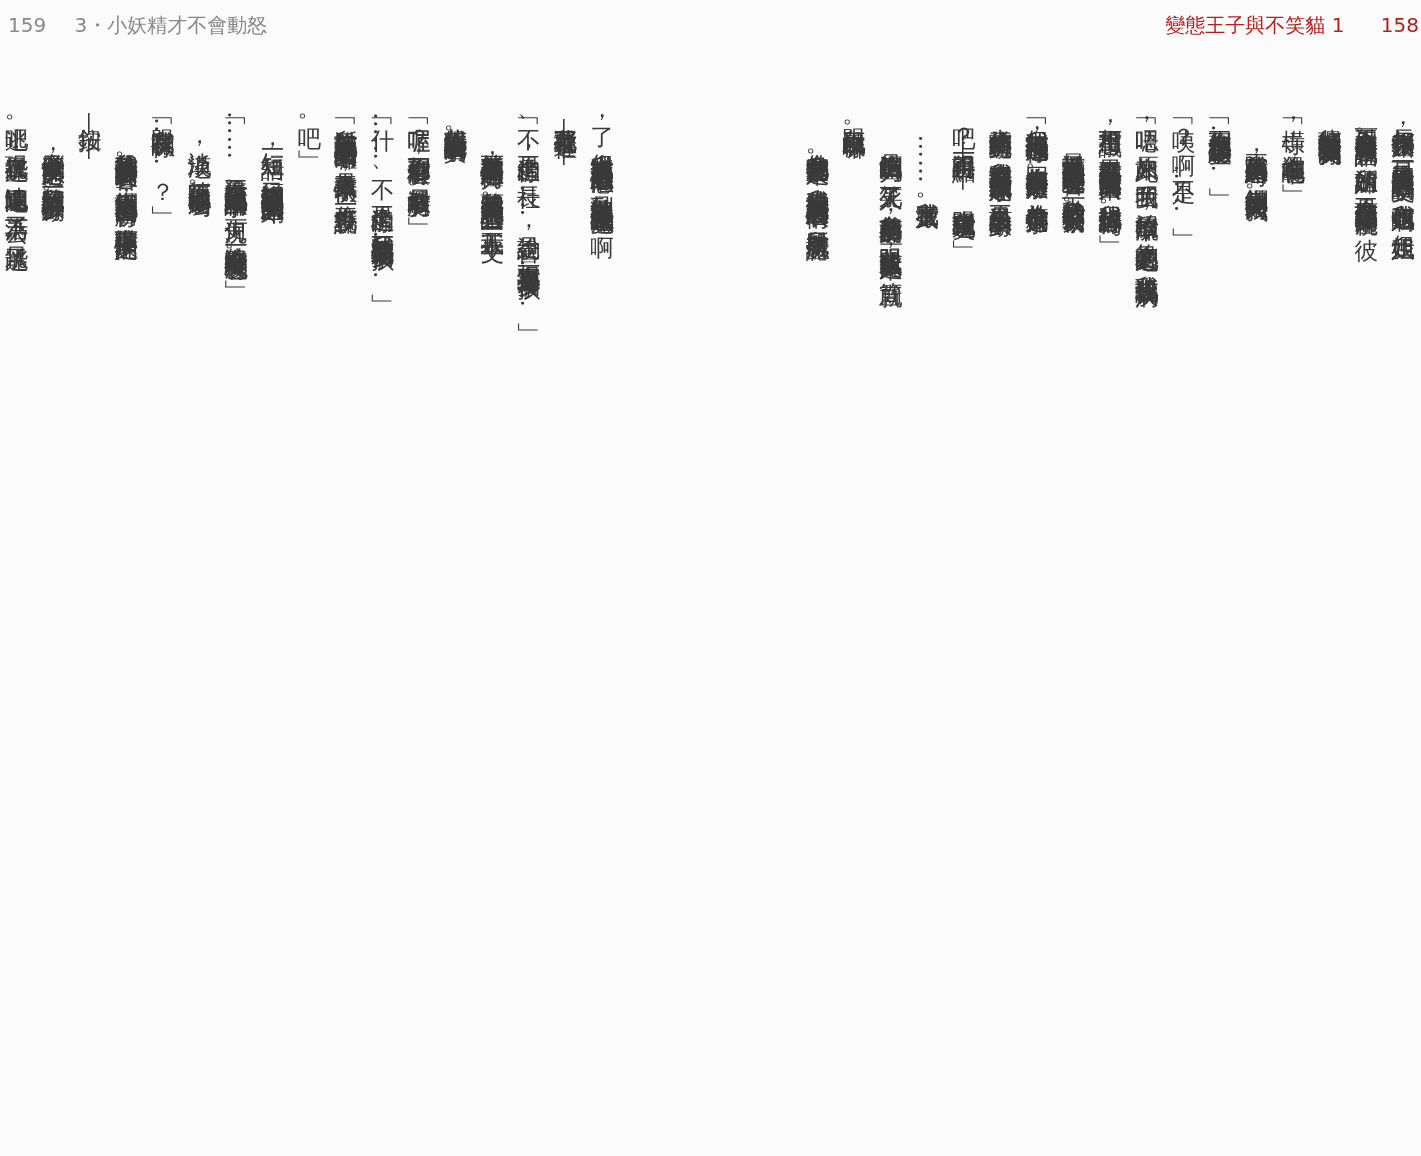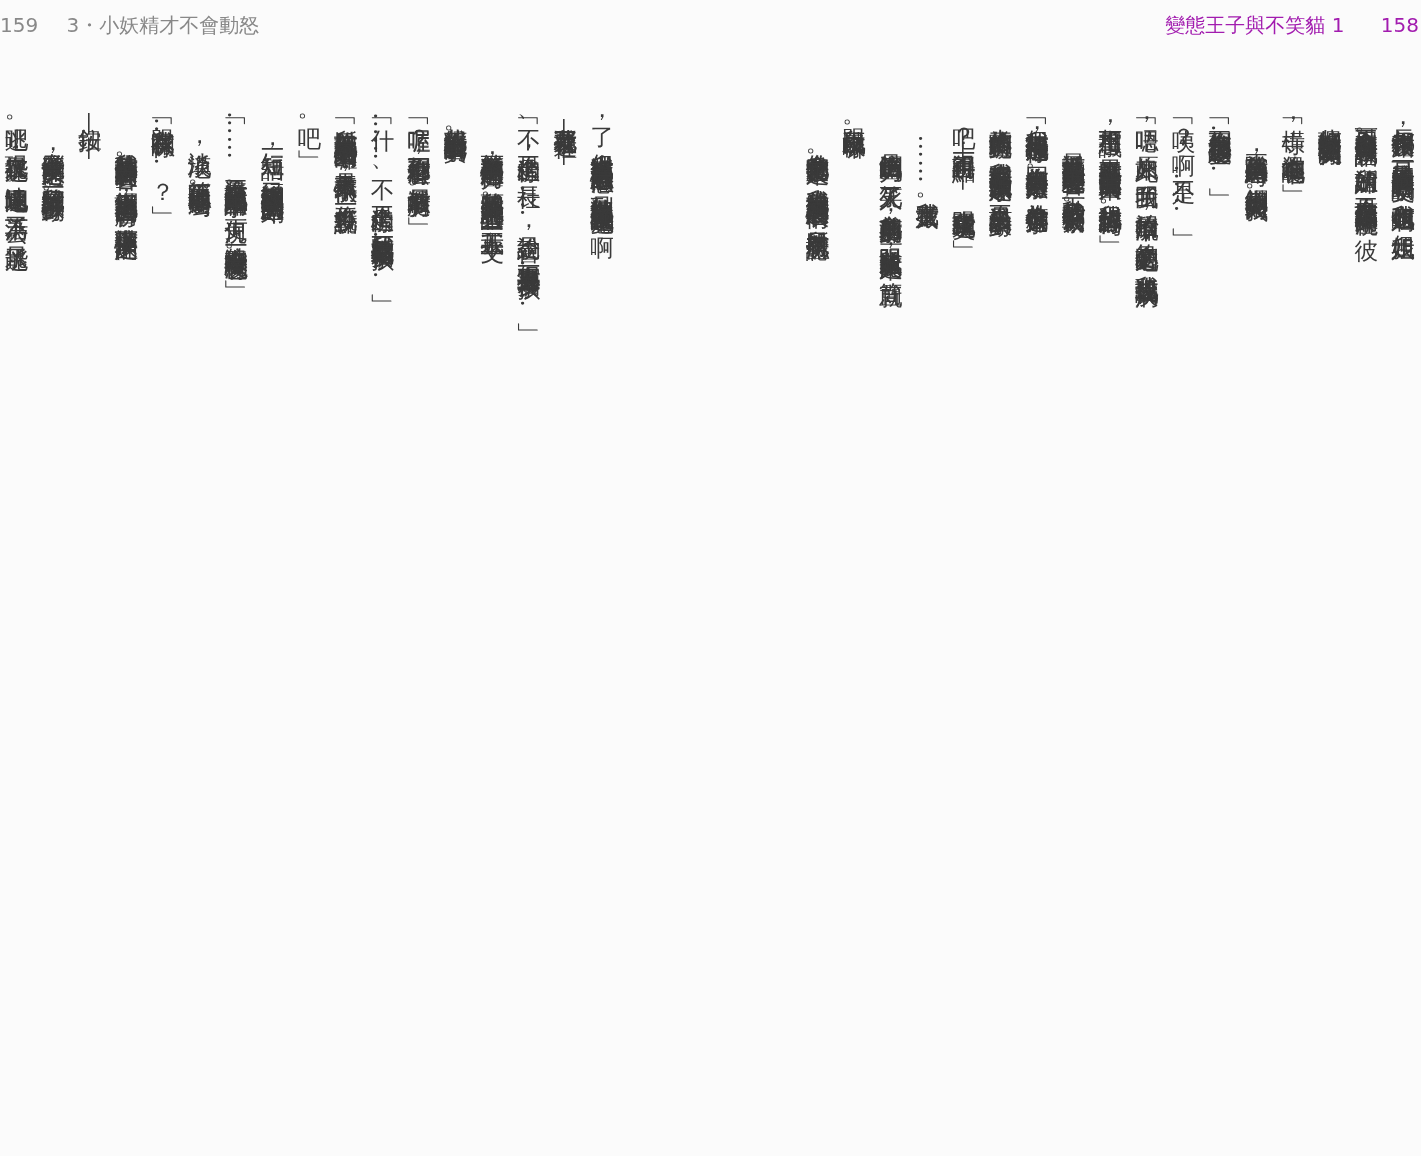--- a/index.html
+++ b/index.html
@@ -1,22 +1,22 @@
 <!DOCTYPE html>
 <html><head>
 <meta charset="utf-8">
 <style>
   html, body { margin:0; padding:0; background:#fbfbfb; }
   body { width:1421px; height:1156px; position:relative; overflow:hidden;
          font-family:"DejaVu Serif","Liberation Serif",serif; color:#333; }
   .header-left { position:absolute; left:0; top:12px; font-family:"DejaVu Sans","Liberation Sans",sans-serif;
-                 font-size:20px; color:#888; white-space:nowrap; }
+                 font-size:20px; color:#888; white-space:nowrap;padding-left:8px; }
   .header-left .num { margin-right:22px; }
   .header-right { position:absolute; right:2px; top:12px; font-family:"DejaVu Sans","Liberation Sans",sans-serif;
-                  font-size:20px; color:#a21caf; white-space:nowrap; }
+                  font-size:20px; color:#b91c1c; white-space:nowrap; }
   .header-right .num { margin-left:30px; }
   .page { position:absolute; top:110px; height:990px;
           writing-mode:vertical-rl; font-size:23.6px; line-height:36.6px;
           letter-spacing:1px; color:#3a3a3a; }
   .page-right { right:0px; width:600px; }
   .page-left { left:0px; width:620px; }
   .col { display:block; white-space:pre; }
 </style>
 </head>
 <body>

